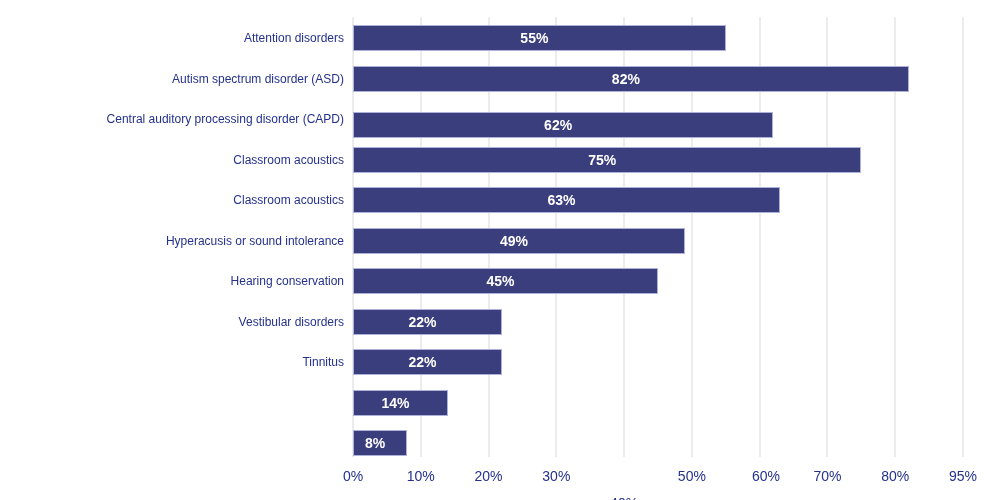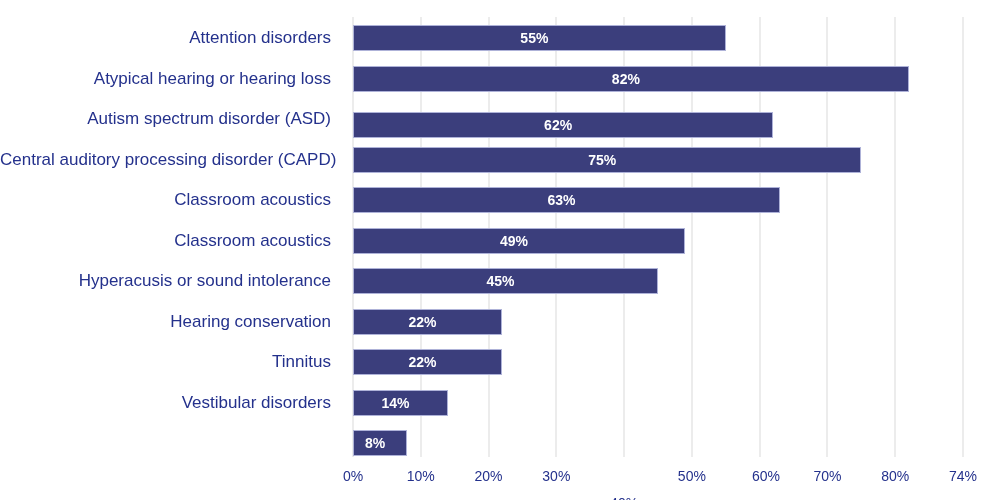--- a/index.html
+++ b/index.html
@@ -38,22 +38,22 @@
     top: 18px;
     width: 353px;
     height: 446px;
     display: flex;
     flex-direction: column;
   }
   .cat-label {
     height: 40.54px;
     line-height: 40.54px;
     text-align: right;
-    padding-right: 22px;
-    font-size: 17px;
+    padding-right: 9px;
+    font-size: 12px;
     color: var(--text-color, #24318c);
     white-space: nowrap;
     overflow: visible;
   }
   
   #rows {
     position: absolute;
     left: 353px;
     top: 18px;
     width: 610px;
@@ -113,29 +113,28 @@
       <div class="gridline" style="left: 33.3333%;"></div>
       <div class="gridline" style="left: 44.4444%;"></div>
       <div class="gridline" style="left: 55.5556%;"></div>
       <div class="gridline" style="left: 66.6667%;"></div>
       <div class="gridline" style="left: 77.7778%;"></div>
       <div class="gridline" style="left: 88.8889%;"></div>
       <div class="gridline" style="left: 100%;"></div>
     </div>
   <div id="labels">
       <div class="cat-label">Attention disorders</div>
-      <div class="cat-label">Atypical hearing or hearing loss</div>
       <div class="cat-label">Autism spectrum disorder (ASD)</div>
       <div class="cat-label">Central auditory processing disorder (CAPD)</div>
       <div class="cat-label">Classroom acoustics</div>
       <div class="cat-label">Classroom acoustics</div>
       <div class="cat-label">Hyperacusis or sound intolerance</div>
       <div class="cat-label">Hearing conservation</div>
+      <div class="cat-label">Vestibular disorders</div>
       <div class="cat-label">Tinnitus</div>
-      <div class="cat-label">Vestibular disorders</div>
     </div>
   <div id="rows">
       <div class="bar-row">
         <div class="bar" style="width: 61.1111%;">
           <span class="bar-value">55%</span>
         </div>
       </div>
       <div class="bar-row">
         <div class="bar" style="width: 91.1111%;">
           <span class="bar-value">82%</span>
@@ -190,15 +189,15 @@
   <div id="xaxis">
       <span class="x-tick" style="left: 353px;">0%</span>
       <span class="x-tick" style="left: 420.778px;">10%</span>
       <span class="x-tick" style="left: 488.556px;">20%</span>
       <span class="x-tick" style="left: 556.333px;">30%</span>
       <span class="x-tick" style="left: 624.111px; margin-top: 27px;">40%</span>
       <span class="x-tick" style="left: 691.889px;">50%</span>
       <span class="x-tick" style="left: 766px;">60%</span>
       <span class="x-tick" style="left: 827.444px;">70%</span>
       <span class="x-tick" style="left: 895.222px;">80%</span>
-      <span class="x-tick" style="left: 963px;">74%</span>
+      <span class="x-tick" style="left: 963px;">95%</span>
     </div>
 </div>
 
 </body></html>

